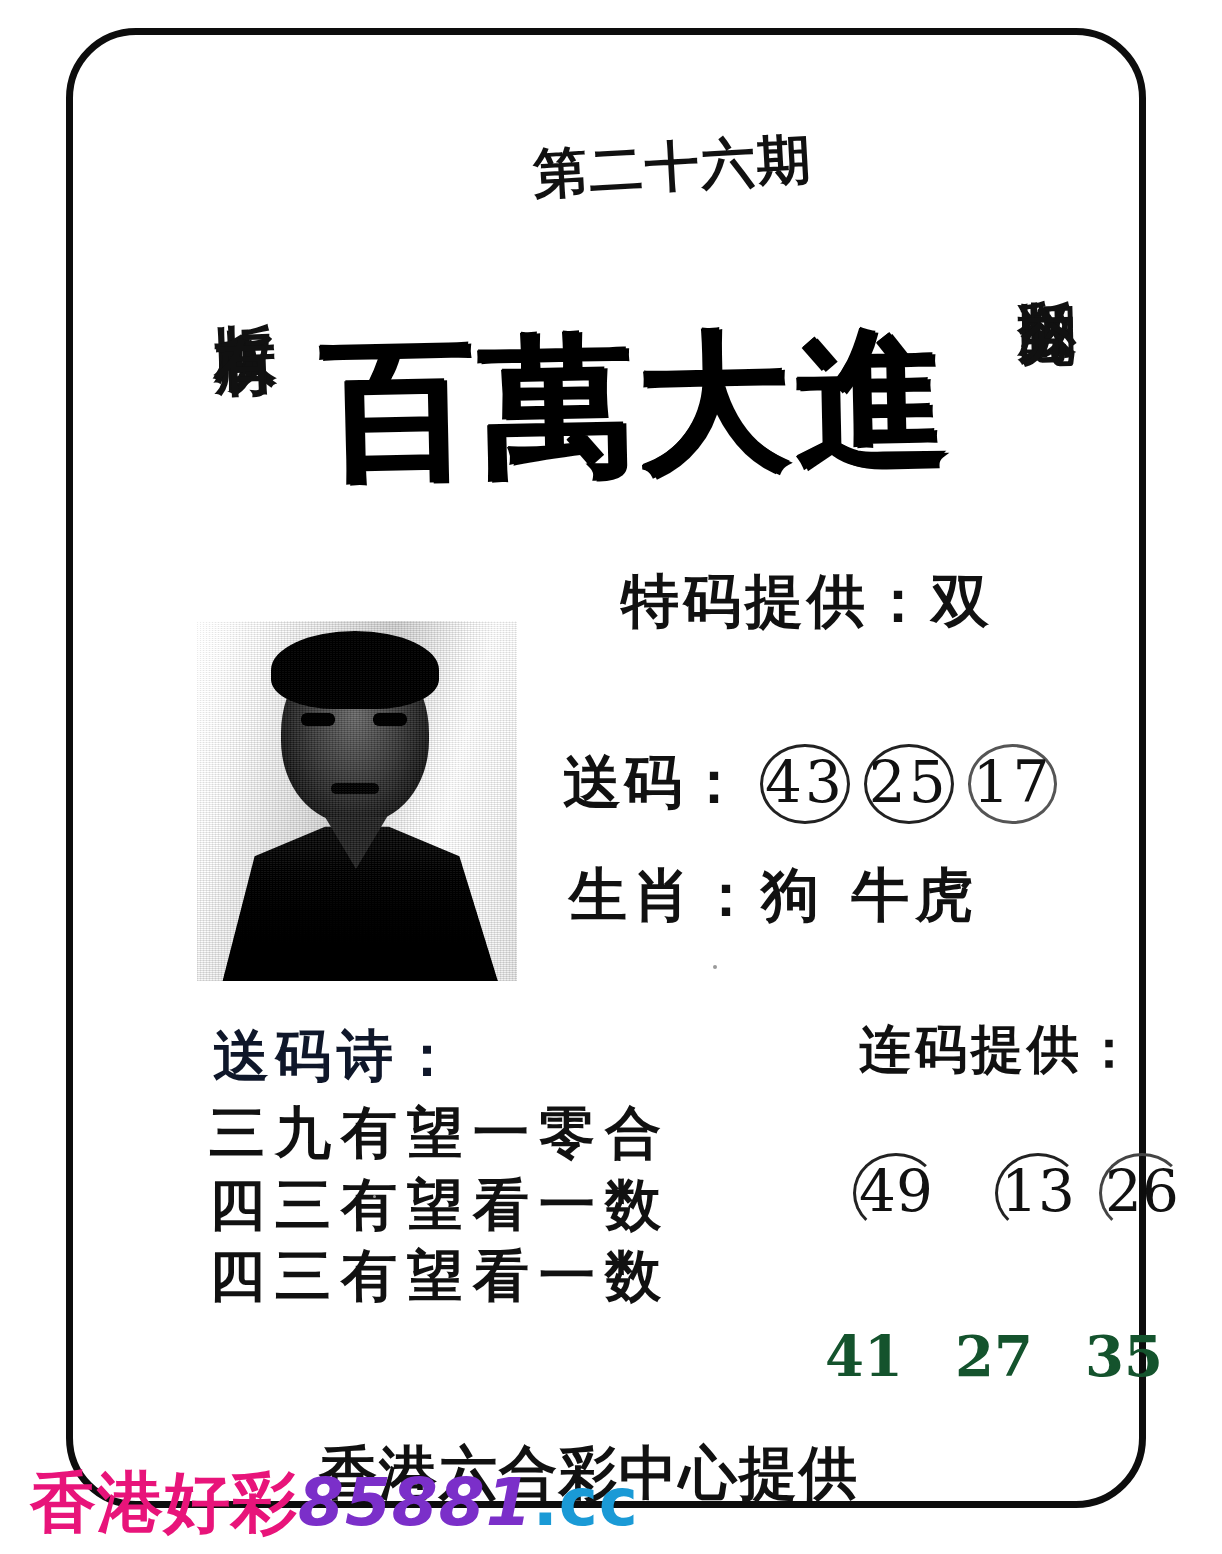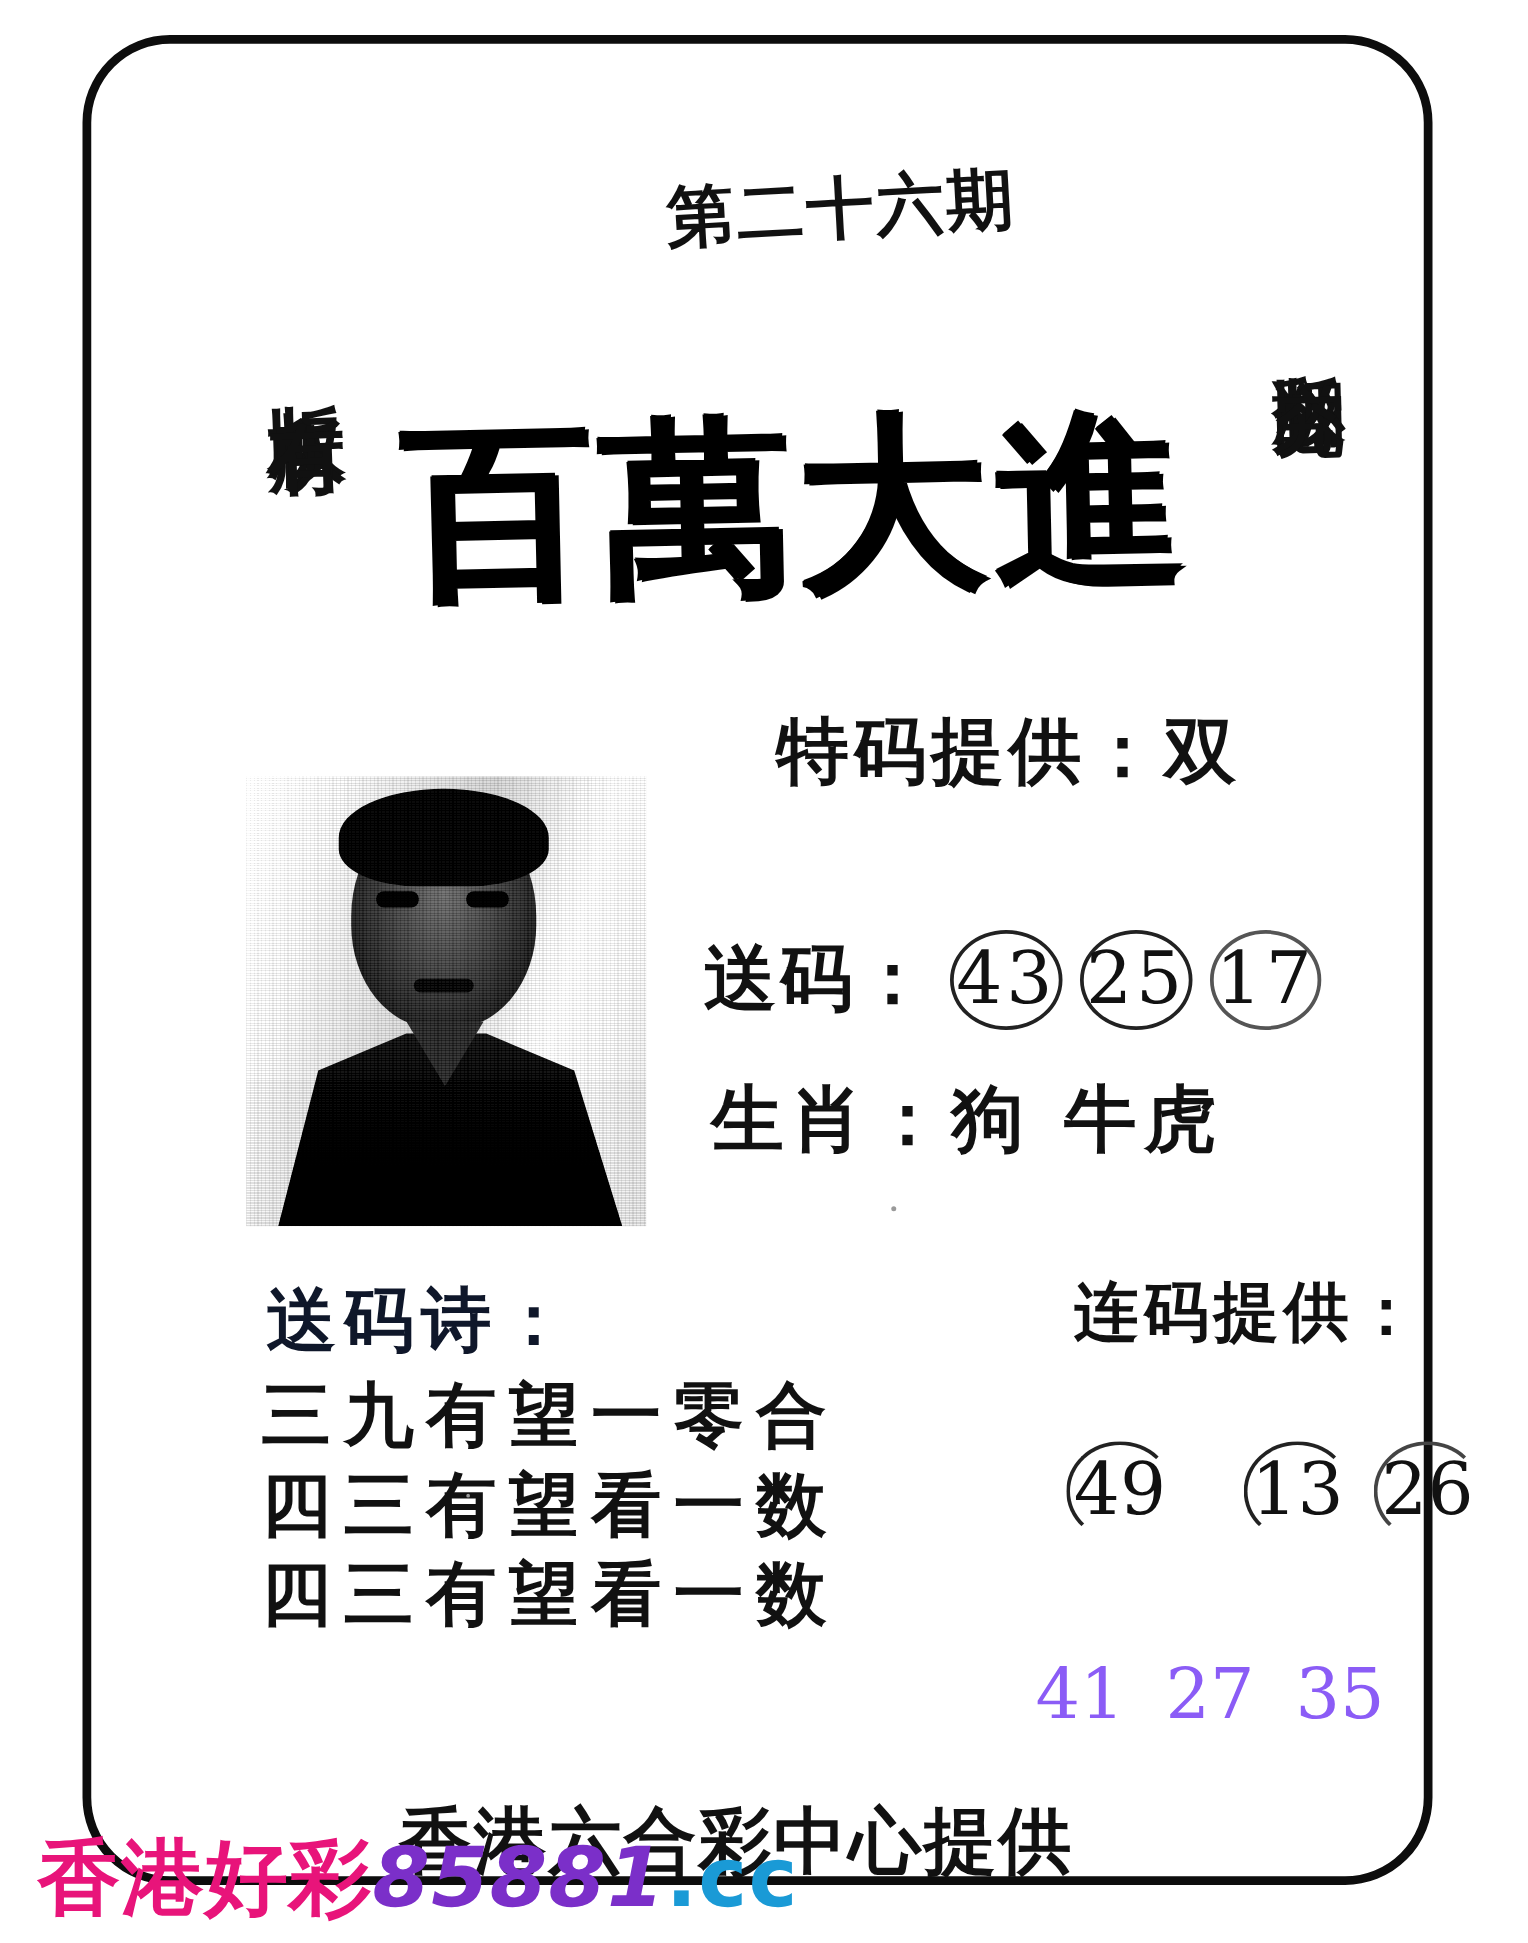--- a/index.html
+++ b/index.html
@@ -266,26 +266,26 @@
     top: 1118px;
     display: flex;
     gap: 18px;
     align-items: center;
   }
   .lianma-row2 {
     position: absolute;
     left: 748px;
     top: 1288px;
     display: flex;
-    gap: 18px;
+    gap: 44px;
     align-items: center;
     font-family: "DejaVu Serif", "Liberation Serif", serif;
-    font-weight: normal;
+    font-weight: bold;
     font-size: 56px;
-    color: #8b5cf6;
+    color: #14532d;
   }
   .plainnum { min-width: 86px; text-align: center; }
 
   
   .footer-line {
     position: absolute;
     left: 246px;
     top: 1400px;
     font-family: "DejaVu Serif", "Liberation Serif", serif;
     font-weight: bold;

